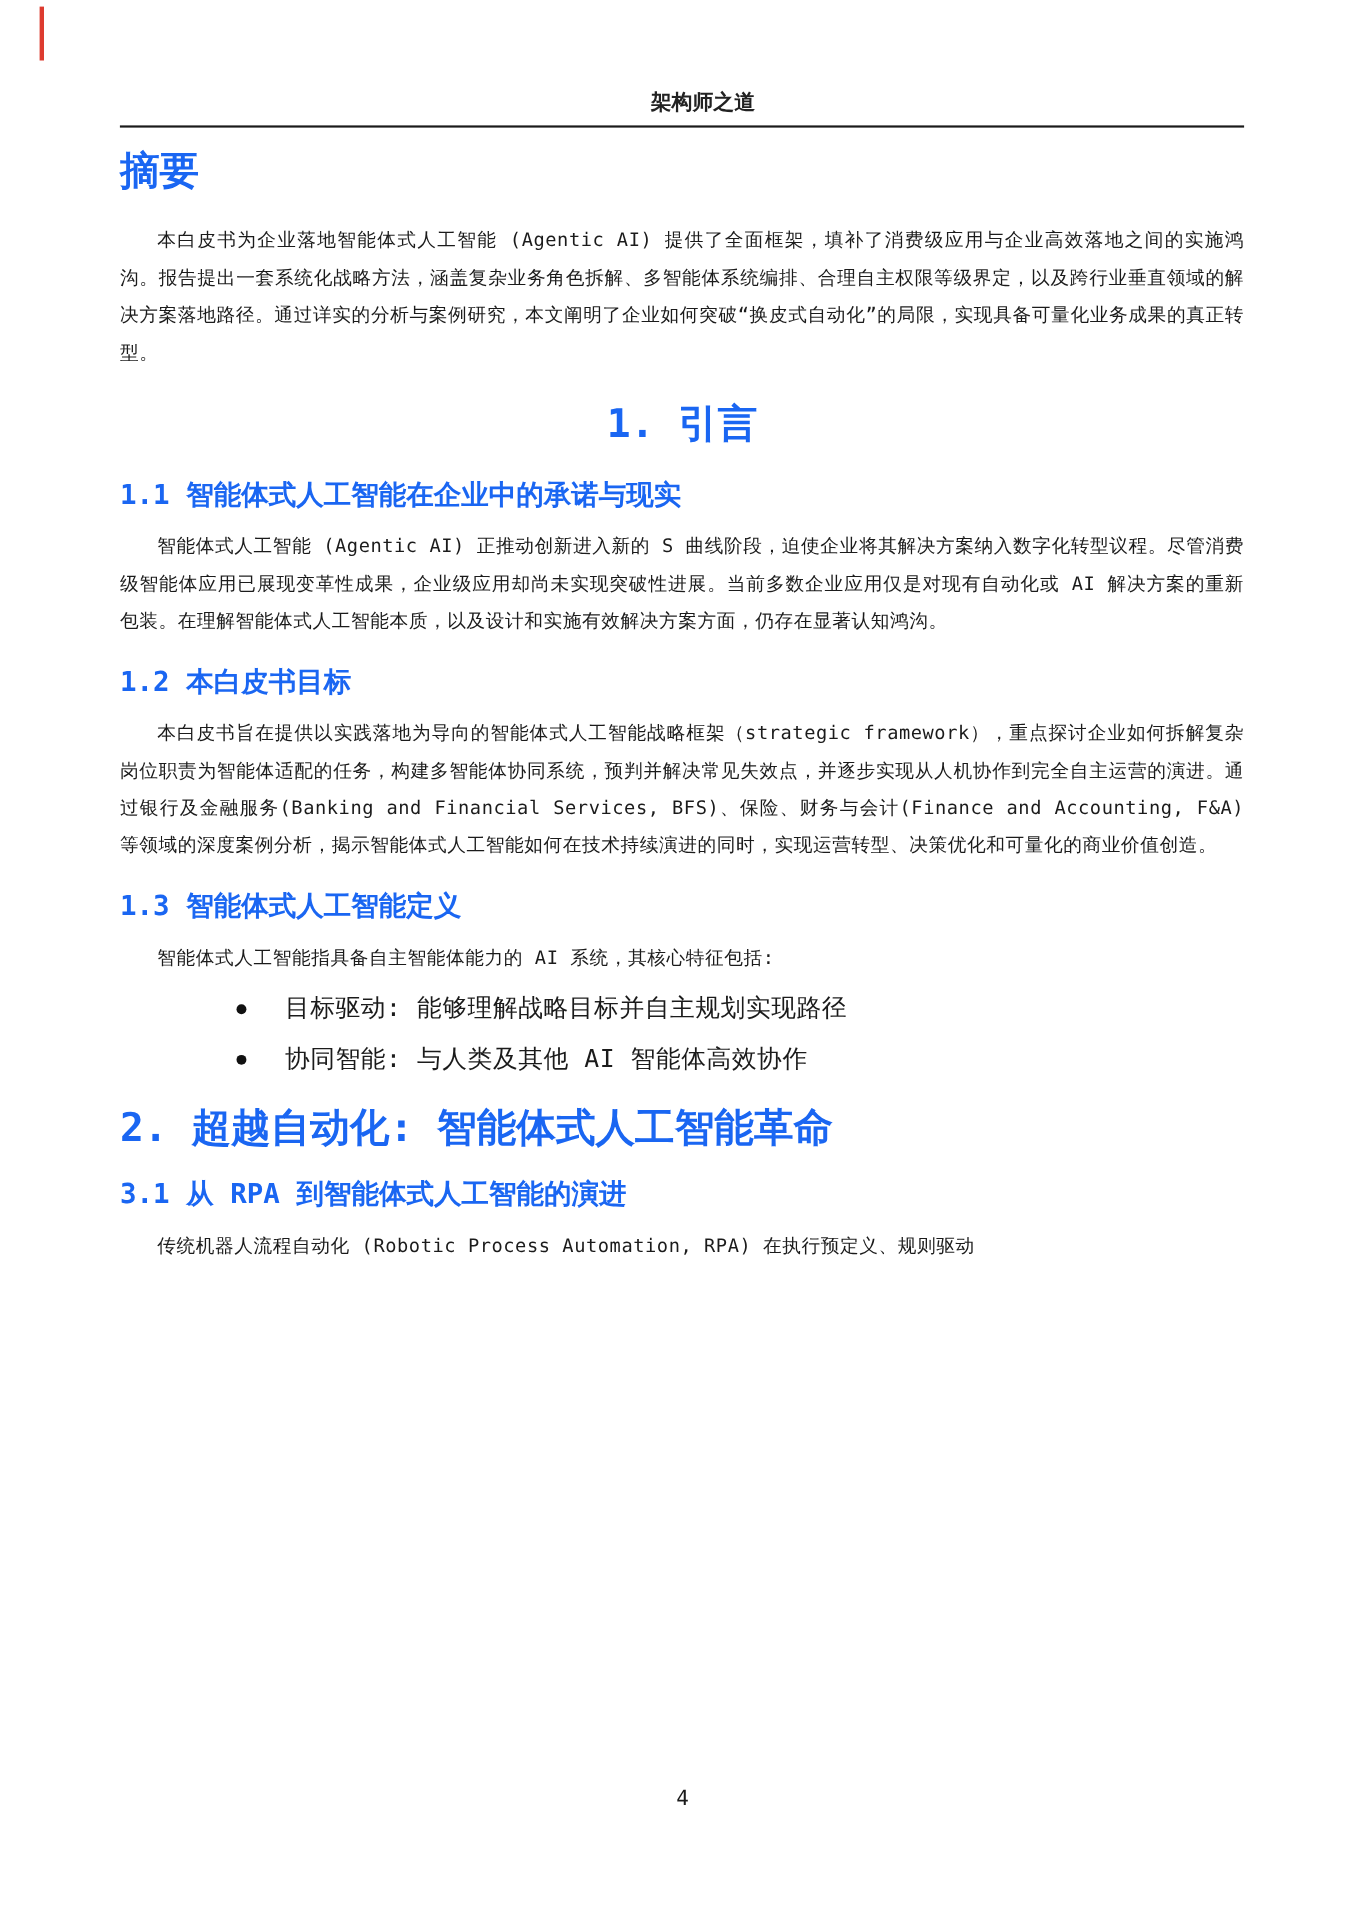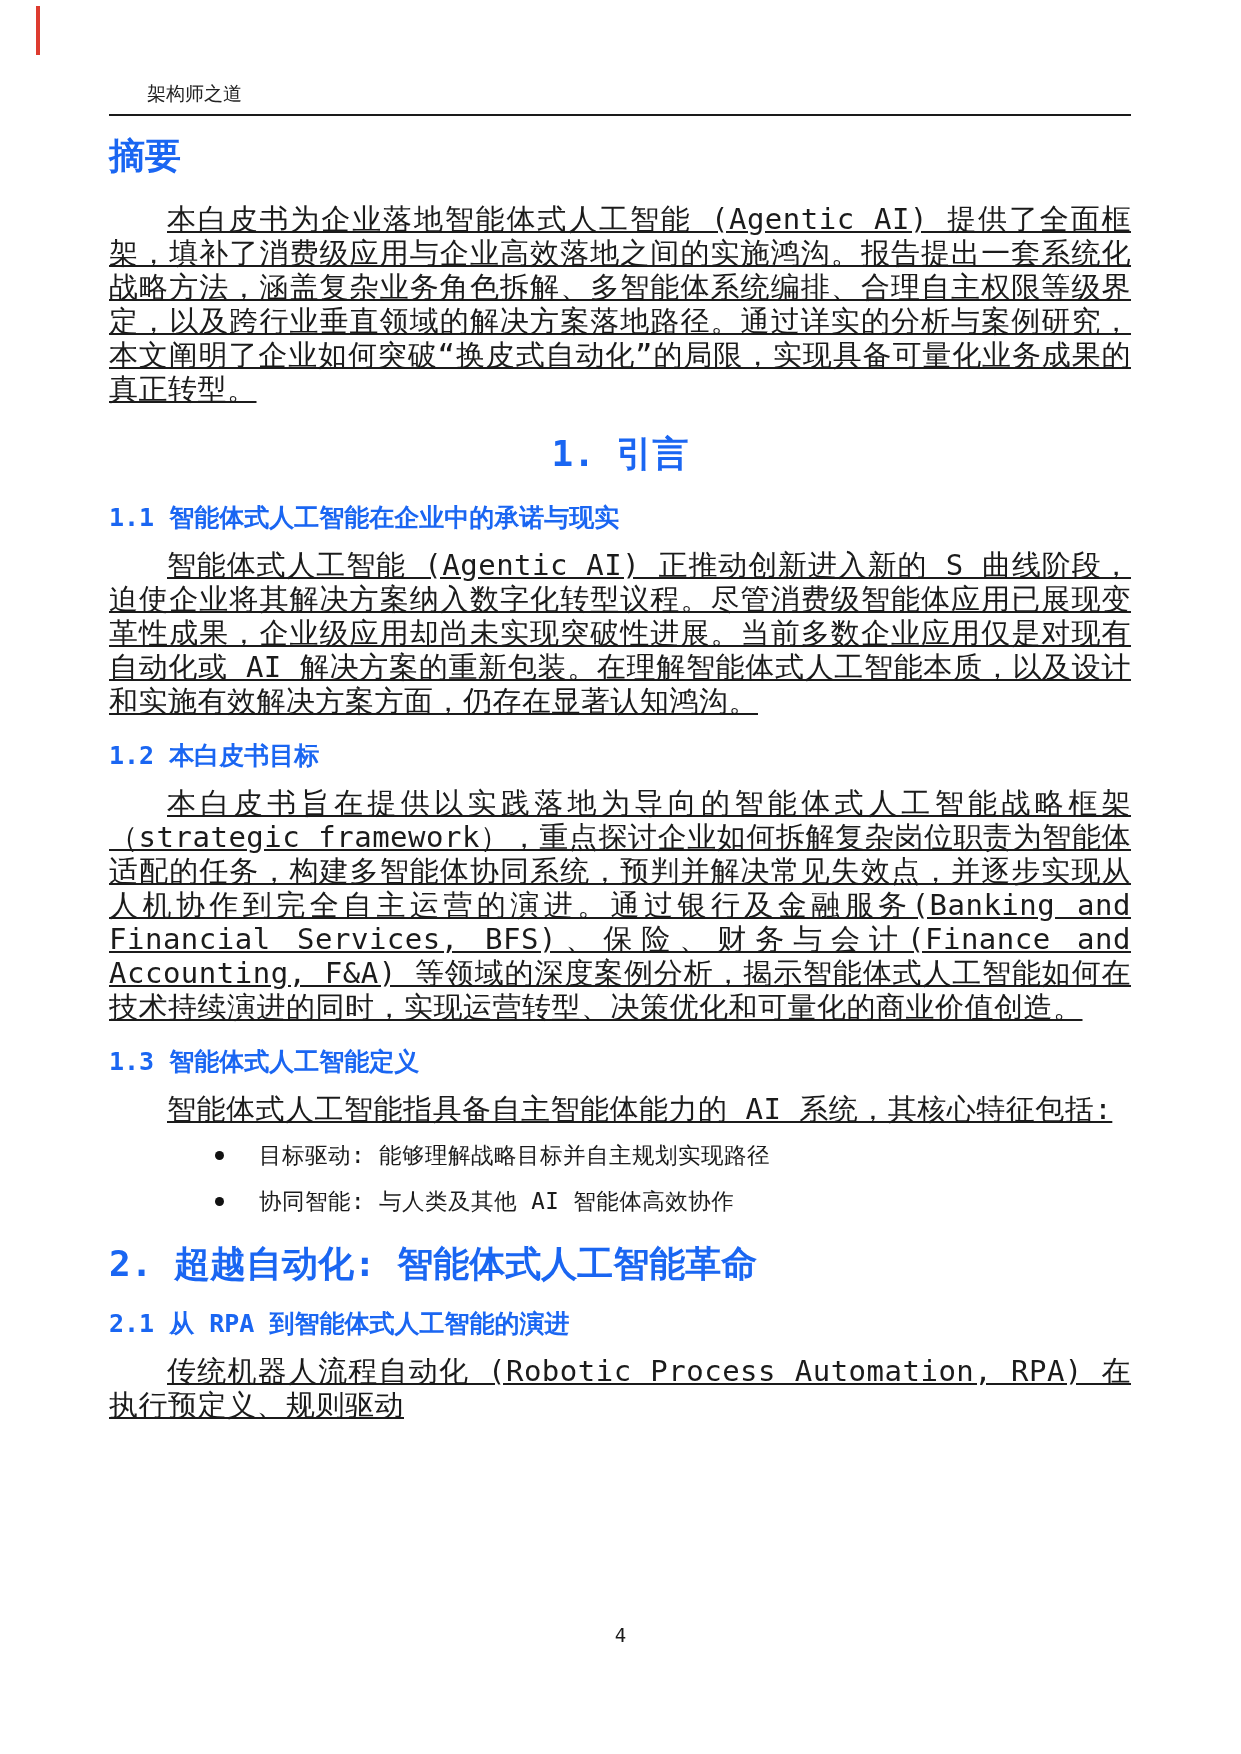--- a/index.html
+++ b/index.html
@@ -11,38 +11,38 @@
   .red-mark{
     position:absolute;left:36px;top:6px;width:4px;height:49px;
     background:#dd3b2f;
   }
   .content{
     position:absolute;left:109px;top:0;width:1022px;
   }
   .page-header{padding-top:80px;}
   .page-header-title{
     font-size:19px;line-height:26px;color:#222222;margin:0 0 0 38px;
-    font-weight:normal;
+    font-weight:bold;
+    text-align:center;
   }
   .header-rule{height:2px;background:#1a1a1a;margin-top:8px;border:none;}
   h1.doc{
     color:#1a66f2;font-size:36px;line-height:36px;font-weight:bold;
     margin:22px 0 28px 0;
   }
   h1.doc.mid{margin:30px 0 30px 0;text-align:center;}
   h1.doc.ch2{margin:14px 0 26px 0;}
   h2.doc{
     color:#1a66f2;font-size:25px;line-height:32px;font-weight:bold;
     margin:0 0 14px 0;
   }
   p.body{
-    font-size:29px;line-height:34px;margin:0 0 24px 0;
+    font-size:17px;line-height:34px;margin:0 0 24px 0;
     text-align:justify;text-indent:2em;
     letter-spacing:0.5px;
-    text-decoration:underline;
   }
   p.body.tight{margin-bottom:22px;}
   p.lead{margin-bottom:6px;}
   ul.features{
     list-style:none;margin:0 0 28px 0;padding:0 0 0 150px;
   }
   ul.features li{
     position:relative;font-size:22.5px;line-height:34px;margin:12px 0;
     letter-spacing:0.5px;
   }
@@ -87,18 +87,18 @@
       <span>目标驱动: 能够理解战略目标并自主规划实现路径</span>
     </li>
     <li>
       <span class="bullet-dot"></span>
       <span>协同智能: 与人类及其他 AI 智能体高效协作</span>
     </li>
   </ul>
 
   <h1 class="doc ch2">2. 超越自动化: 智能体式人工智能革命</h1>
 
-  <h2 class="doc">2.1 从 RPA 到智能体式人工智能的演进</h2>
+  <h2 class="doc">3.1 从 RPA 到智能体式人工智能的演进</h2>
   <p class="body">传统机器人流程自动化 (Robotic Process Automation, RPA) 在执行预定义、规则驱动</p>
 
 </div>
 
 <div class="page-footer">4</div>
 
 </body></html>

